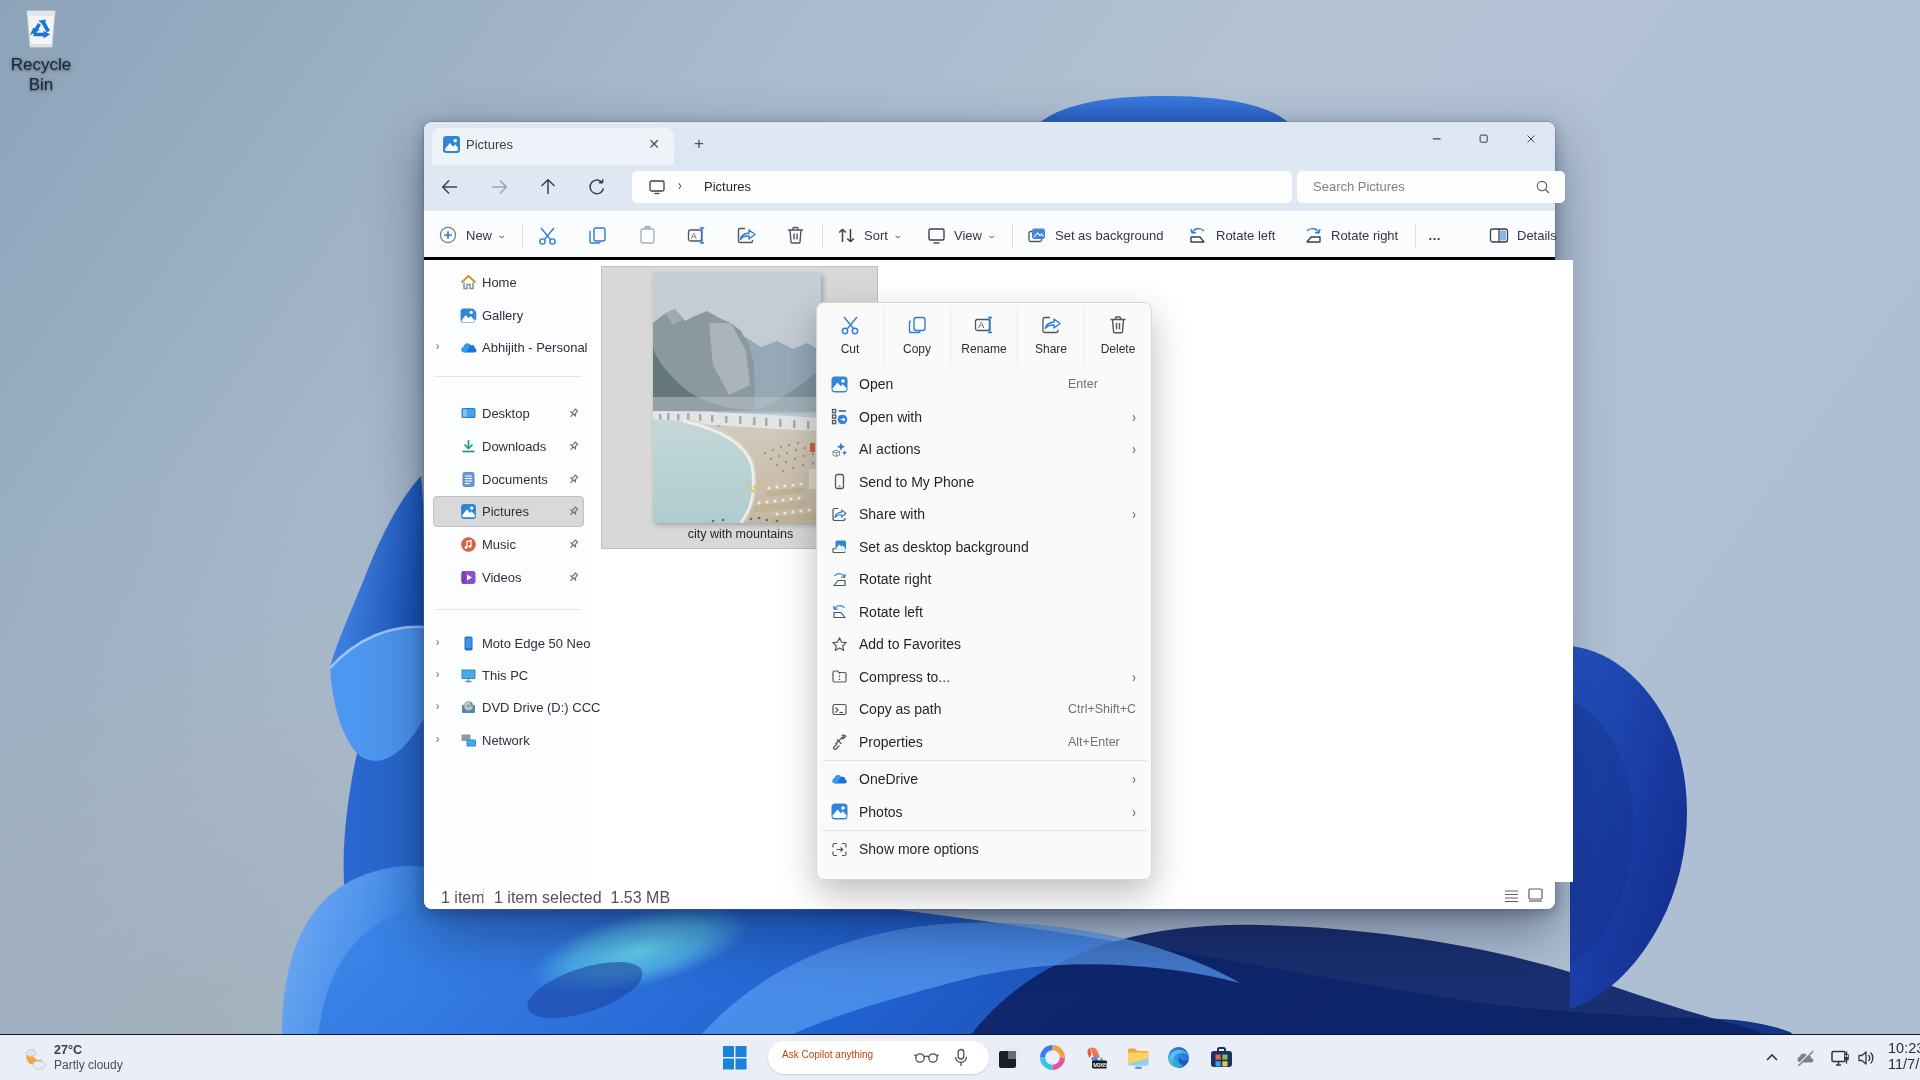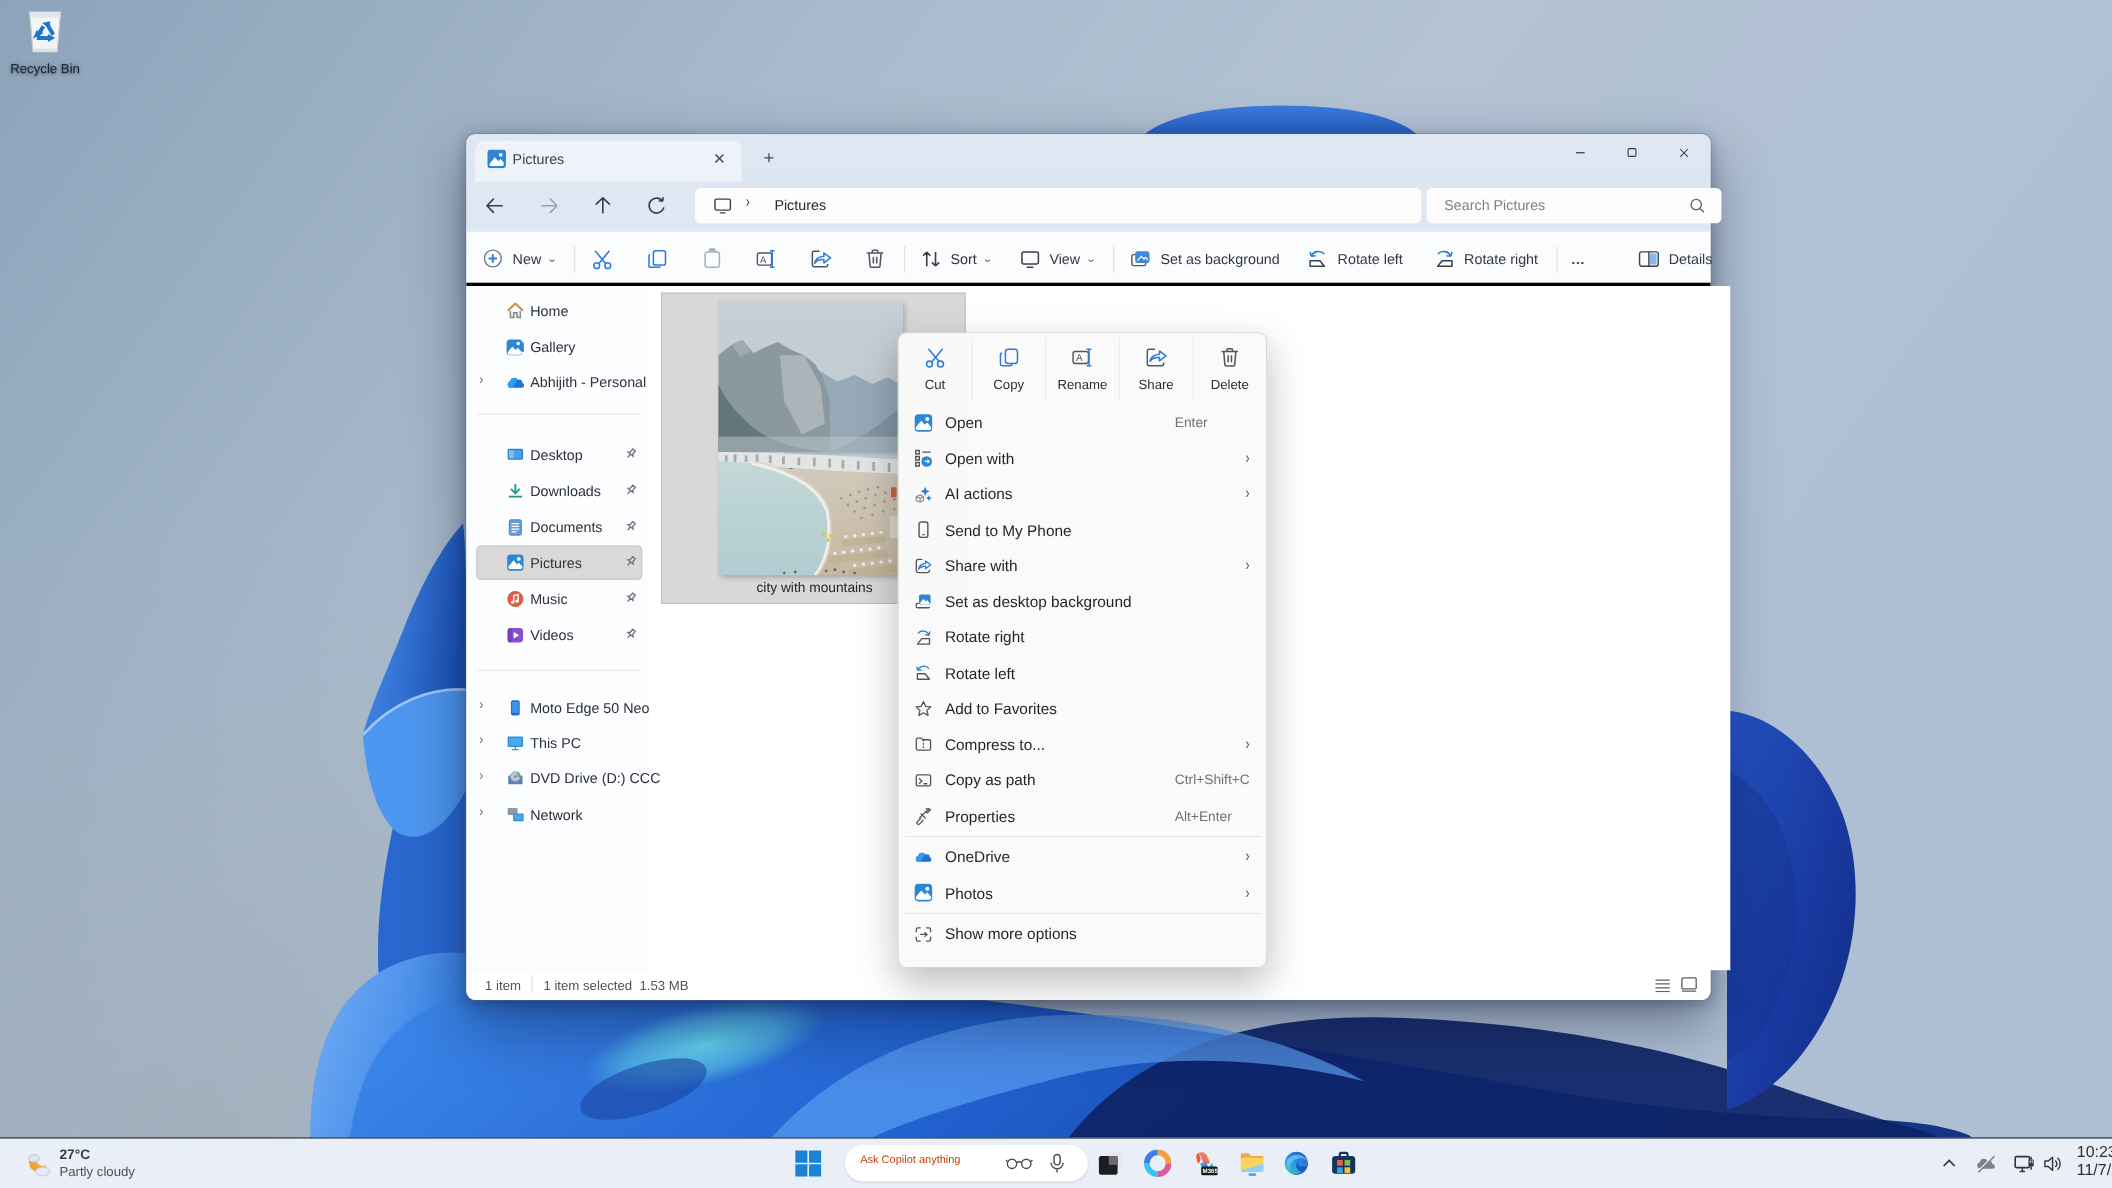--- a/index.html
+++ b/index.html
@@ -31,21 +31,21 @@
 .srow .sic{position:absolute;left:36px;top:8px;}
 .srow .stx{position:absolute;left:58px;top:9px;font-size:13px;color:#2d3139;white-space:nowrap;}
 .srow .pin{position:absolute;left:143px;top:9px;color:#777c84;}
 .srow .sch{position:absolute;left:12px;top:9px;font-size:10px;color:#5a5f66;transform:scaleY(1.3);}
 .ssep{position:absolute;left:10px;width:148px;height:1px;background:#e6e6e6;}
 #selrow{position:absolute;left:9px;top:236px;width:151px;height:31px;background:#d9d9d9;border:1px solid #c2c2c2;border-radius:4px;}
 #content{position:absolute;left:168px;top:0;width:981px;height:100%;background:#fff;}
 #tile{position:absolute;left:177px;top:6px;width:277px;height:283px;background:#d8d8d8;border:1px solid #bfbfbf;}
 #photo{position:absolute;left:51px;top:6px;width:168px;height:250px;box-shadow:2px 2px 5px rgba(0,0,0,.25);}
 #caption{position:absolute;left:0;top:260px;width:277px;text-align:center;font-size:12.5px;color:#23262c;}
-#status{position:absolute;left:0;top:760px;width:100%;height:27px;background:#fff;border-radius:0 0 8px 8px;font-size:12px;color:#4e535b;}
+#status{position:absolute;left:0;top:760px;width:100%;height:27px;background:#fff;border-radius:0 0 8px 8px;font-size:16px;color:#4e535b;}
 #status .s1{position:absolute;left:17px;top:7px;}
 #status .sd{position:absolute;left:59px;top:5px;width:1px;height:15px;background:#d9d9d9;}
 #status .s2{position:absolute;left:70px;top:7px;}
 
 #menu{position:absolute;left:816px;top:302px;width:336px;height:578px;background:rgba(250,250,250,.97);border:1px solid #d6d6d6;border-radius:8px;box-shadow:0 14px 36px rgba(0,0,0,.26);z-index:40;}
 #mtop{position:absolute;left:0;top:4px;width:100%;height:58px;display:flex;}
 .mcell{flex:1;position:relative;text-align:center;}
 .mcell .mic{margin-top:7px;}
 .mcell .mlab{font-size:12px;color:#2b2e34;margin-top:2px;}
 .mcell:not(:last-child){border-right:1px solid #ebebeb;}
@@ -60,21 +60,21 @@
 #taskbar{position:absolute;left:0;top:1034px;width:1920px;height:46px;background:#e9eef7;border-top:1px solid #0f172a;z-index:60;}
 #weather{position:absolute;left:10px;top:3px;width:200px;height:40px;}
 #weather .wt1{position:absolute;left:44px;top:5px;font-size:12.5px;font-weight:bold;color:#3a3f46;}
 #weather .wt2{position:absolute;left:44px;top:20px;font-size:12px;color:#4a4f57;}
 .tkic{position:absolute;top:10px;width:25px;height:25px;}
 #copilotpill{position:absolute;left:768px;top:6px;width:221px;height:33px;background:#fff;border-radius:17px;box-shadow:0 1px 2px rgba(0,0,0,.12);}
 #copilotpill .ptx{position:absolute;left:14px;top:8px;font-size:10px;color:#c2410c;}
 #clock{position:absolute;left:1888px;top:6px;width:90px;font-size:14.5px;color:#2b3036;line-height:15.5px;}
 
 #rbin{position:absolute;left:3px;top:8px;width:76px;height:70px;z-index:5;text-align:center;}
-#rbin .rlab{margin-top:5px;font-size:12px;color:#20262e;text-shadow:0 1px 2px rgba(70,90,115,.8),0 0 4px rgba(70,90,115,.55);}
+#rbin .rlab{margin-top:5px;font-size:17px;color:#20262e;text-shadow:0 1px 2px rgba(70,90,115,.8),0 0 4px rgba(70,90,115,.55);}
 </style></head>
 <body>
 <div id="stage">
 
 <svg class="abs" width="1920" height="1080" viewBox="0 0 1920 1080" style="left:0;top:0">
 <defs>
 <linearGradient id="bg" x1="0" y1="0" x2="1" y2="0.4">
  <stop offset="0" stop-color="#8da3ba"></stop>
           <stop offset="0.35" stop-color="#a8bacc"></stop>
  <stop offset="0.6" stop-color="#b3c3d4"></stop>

